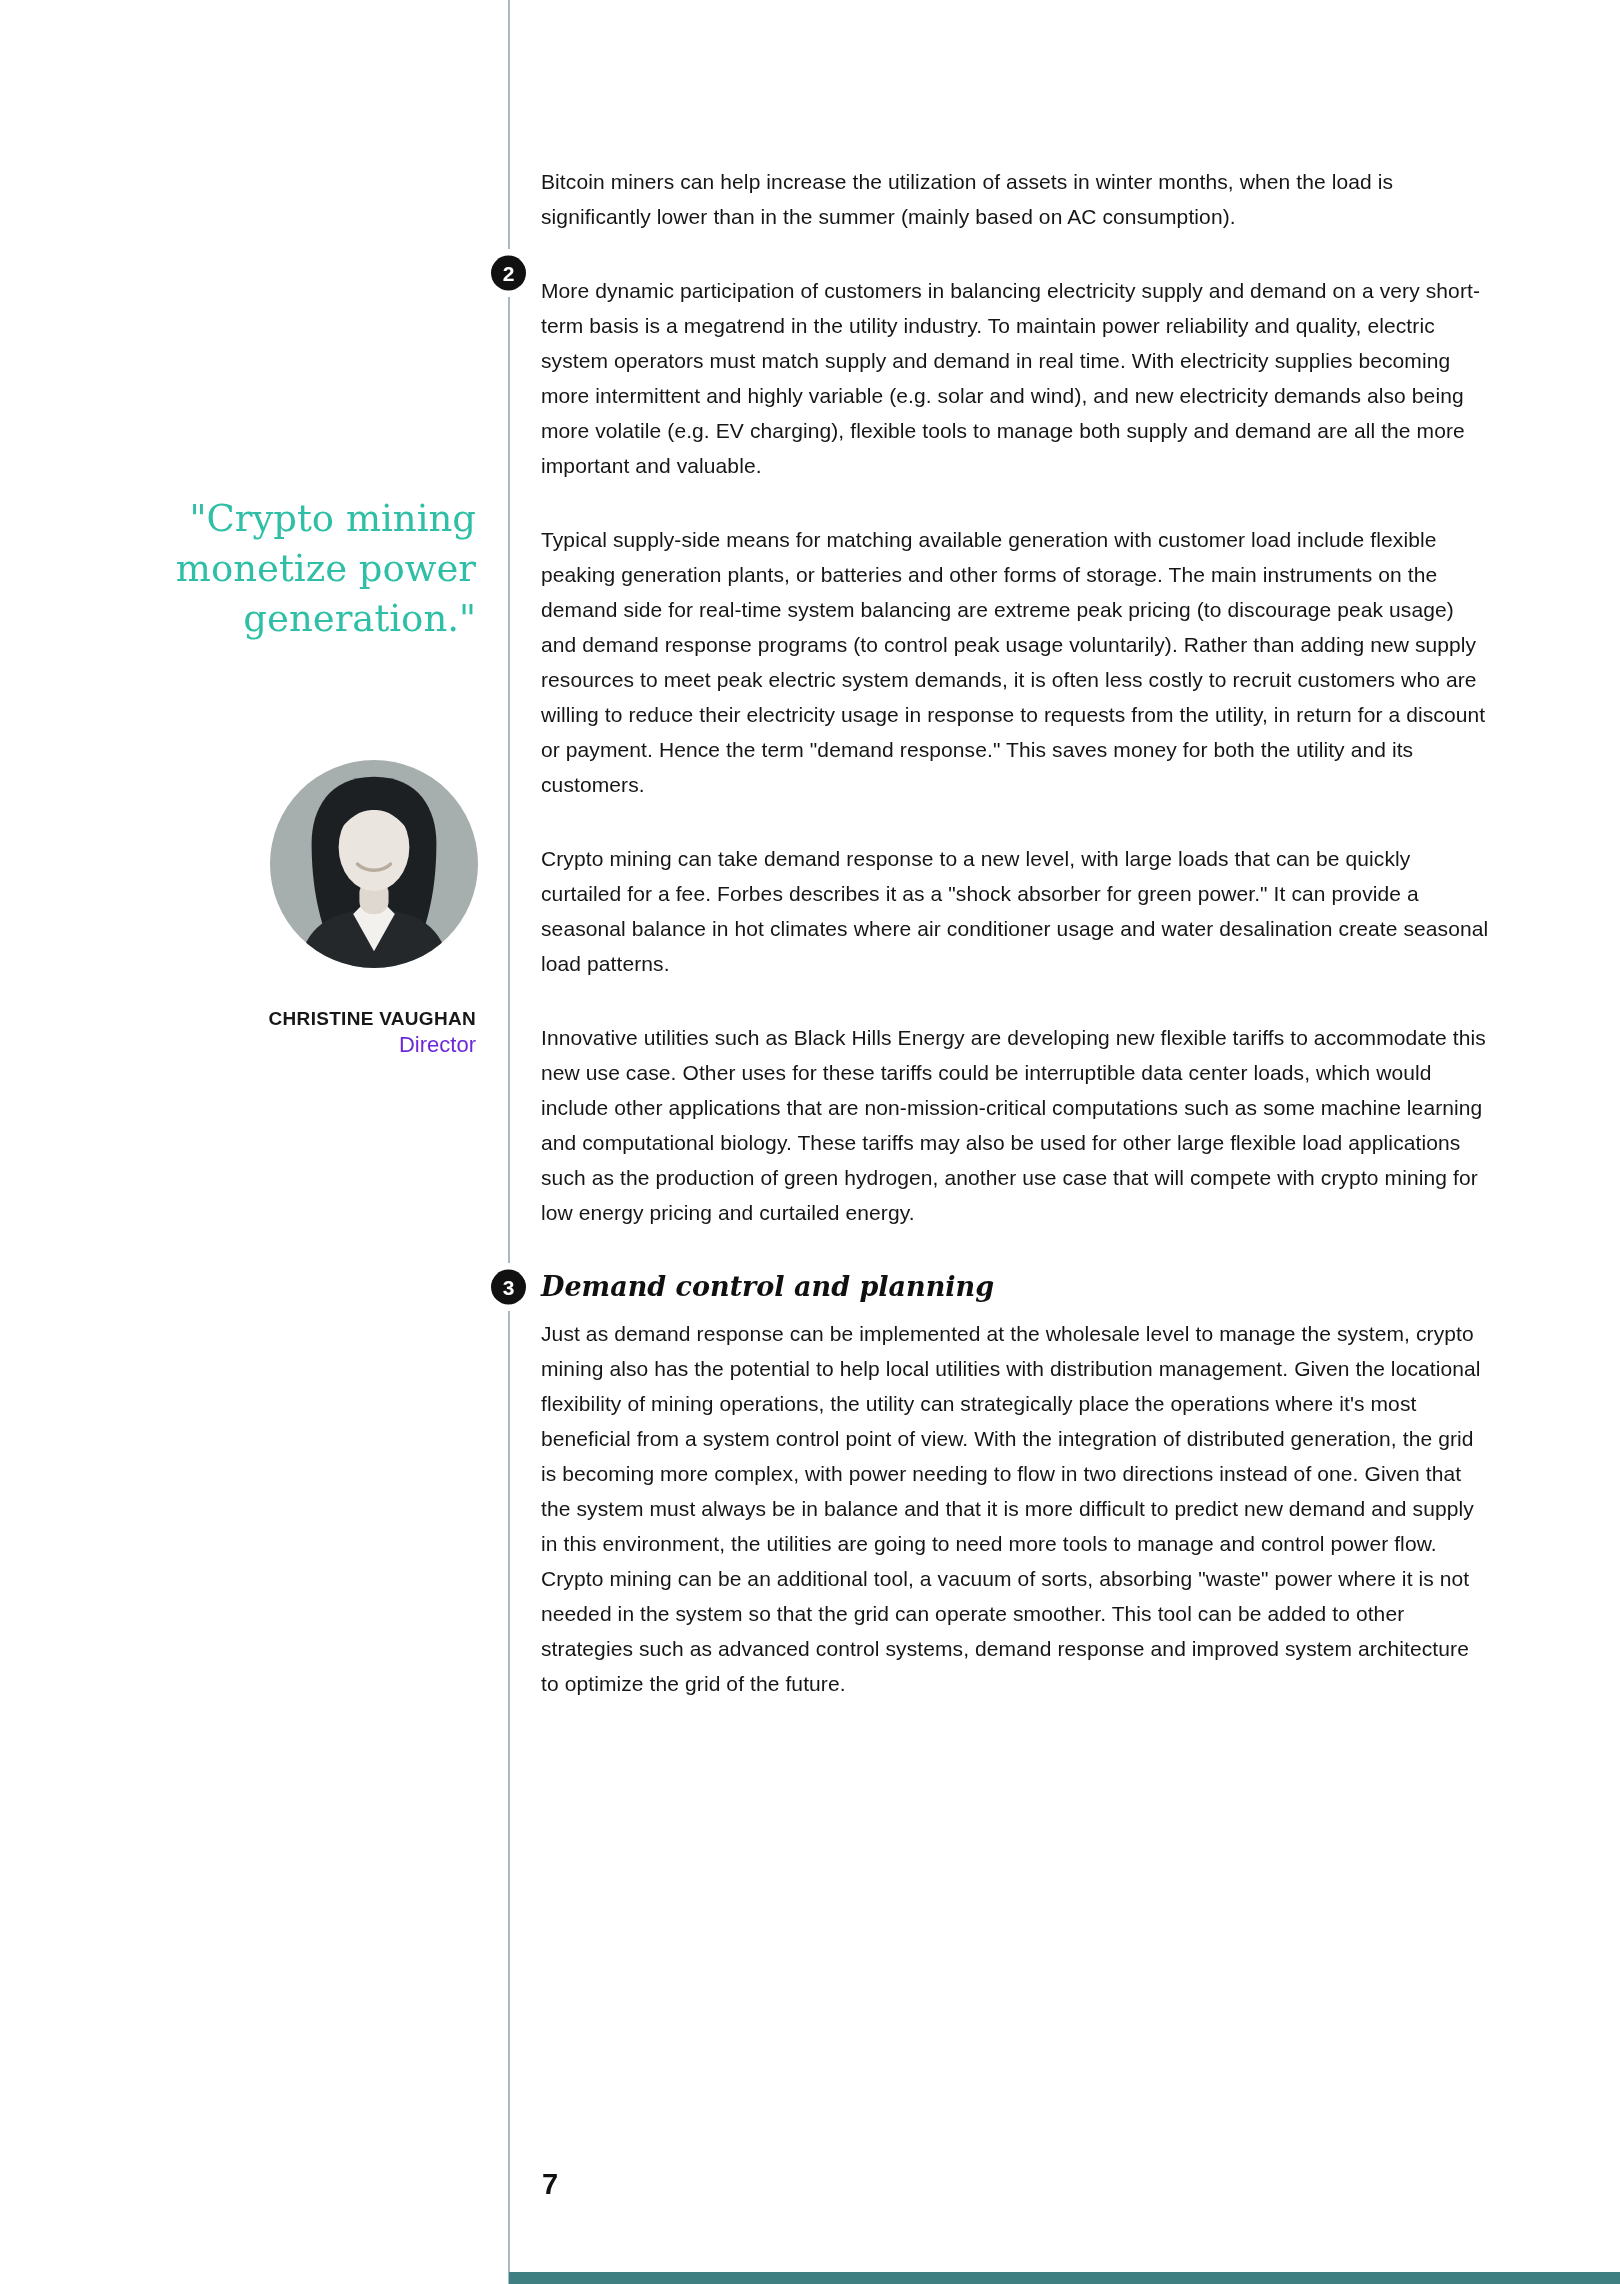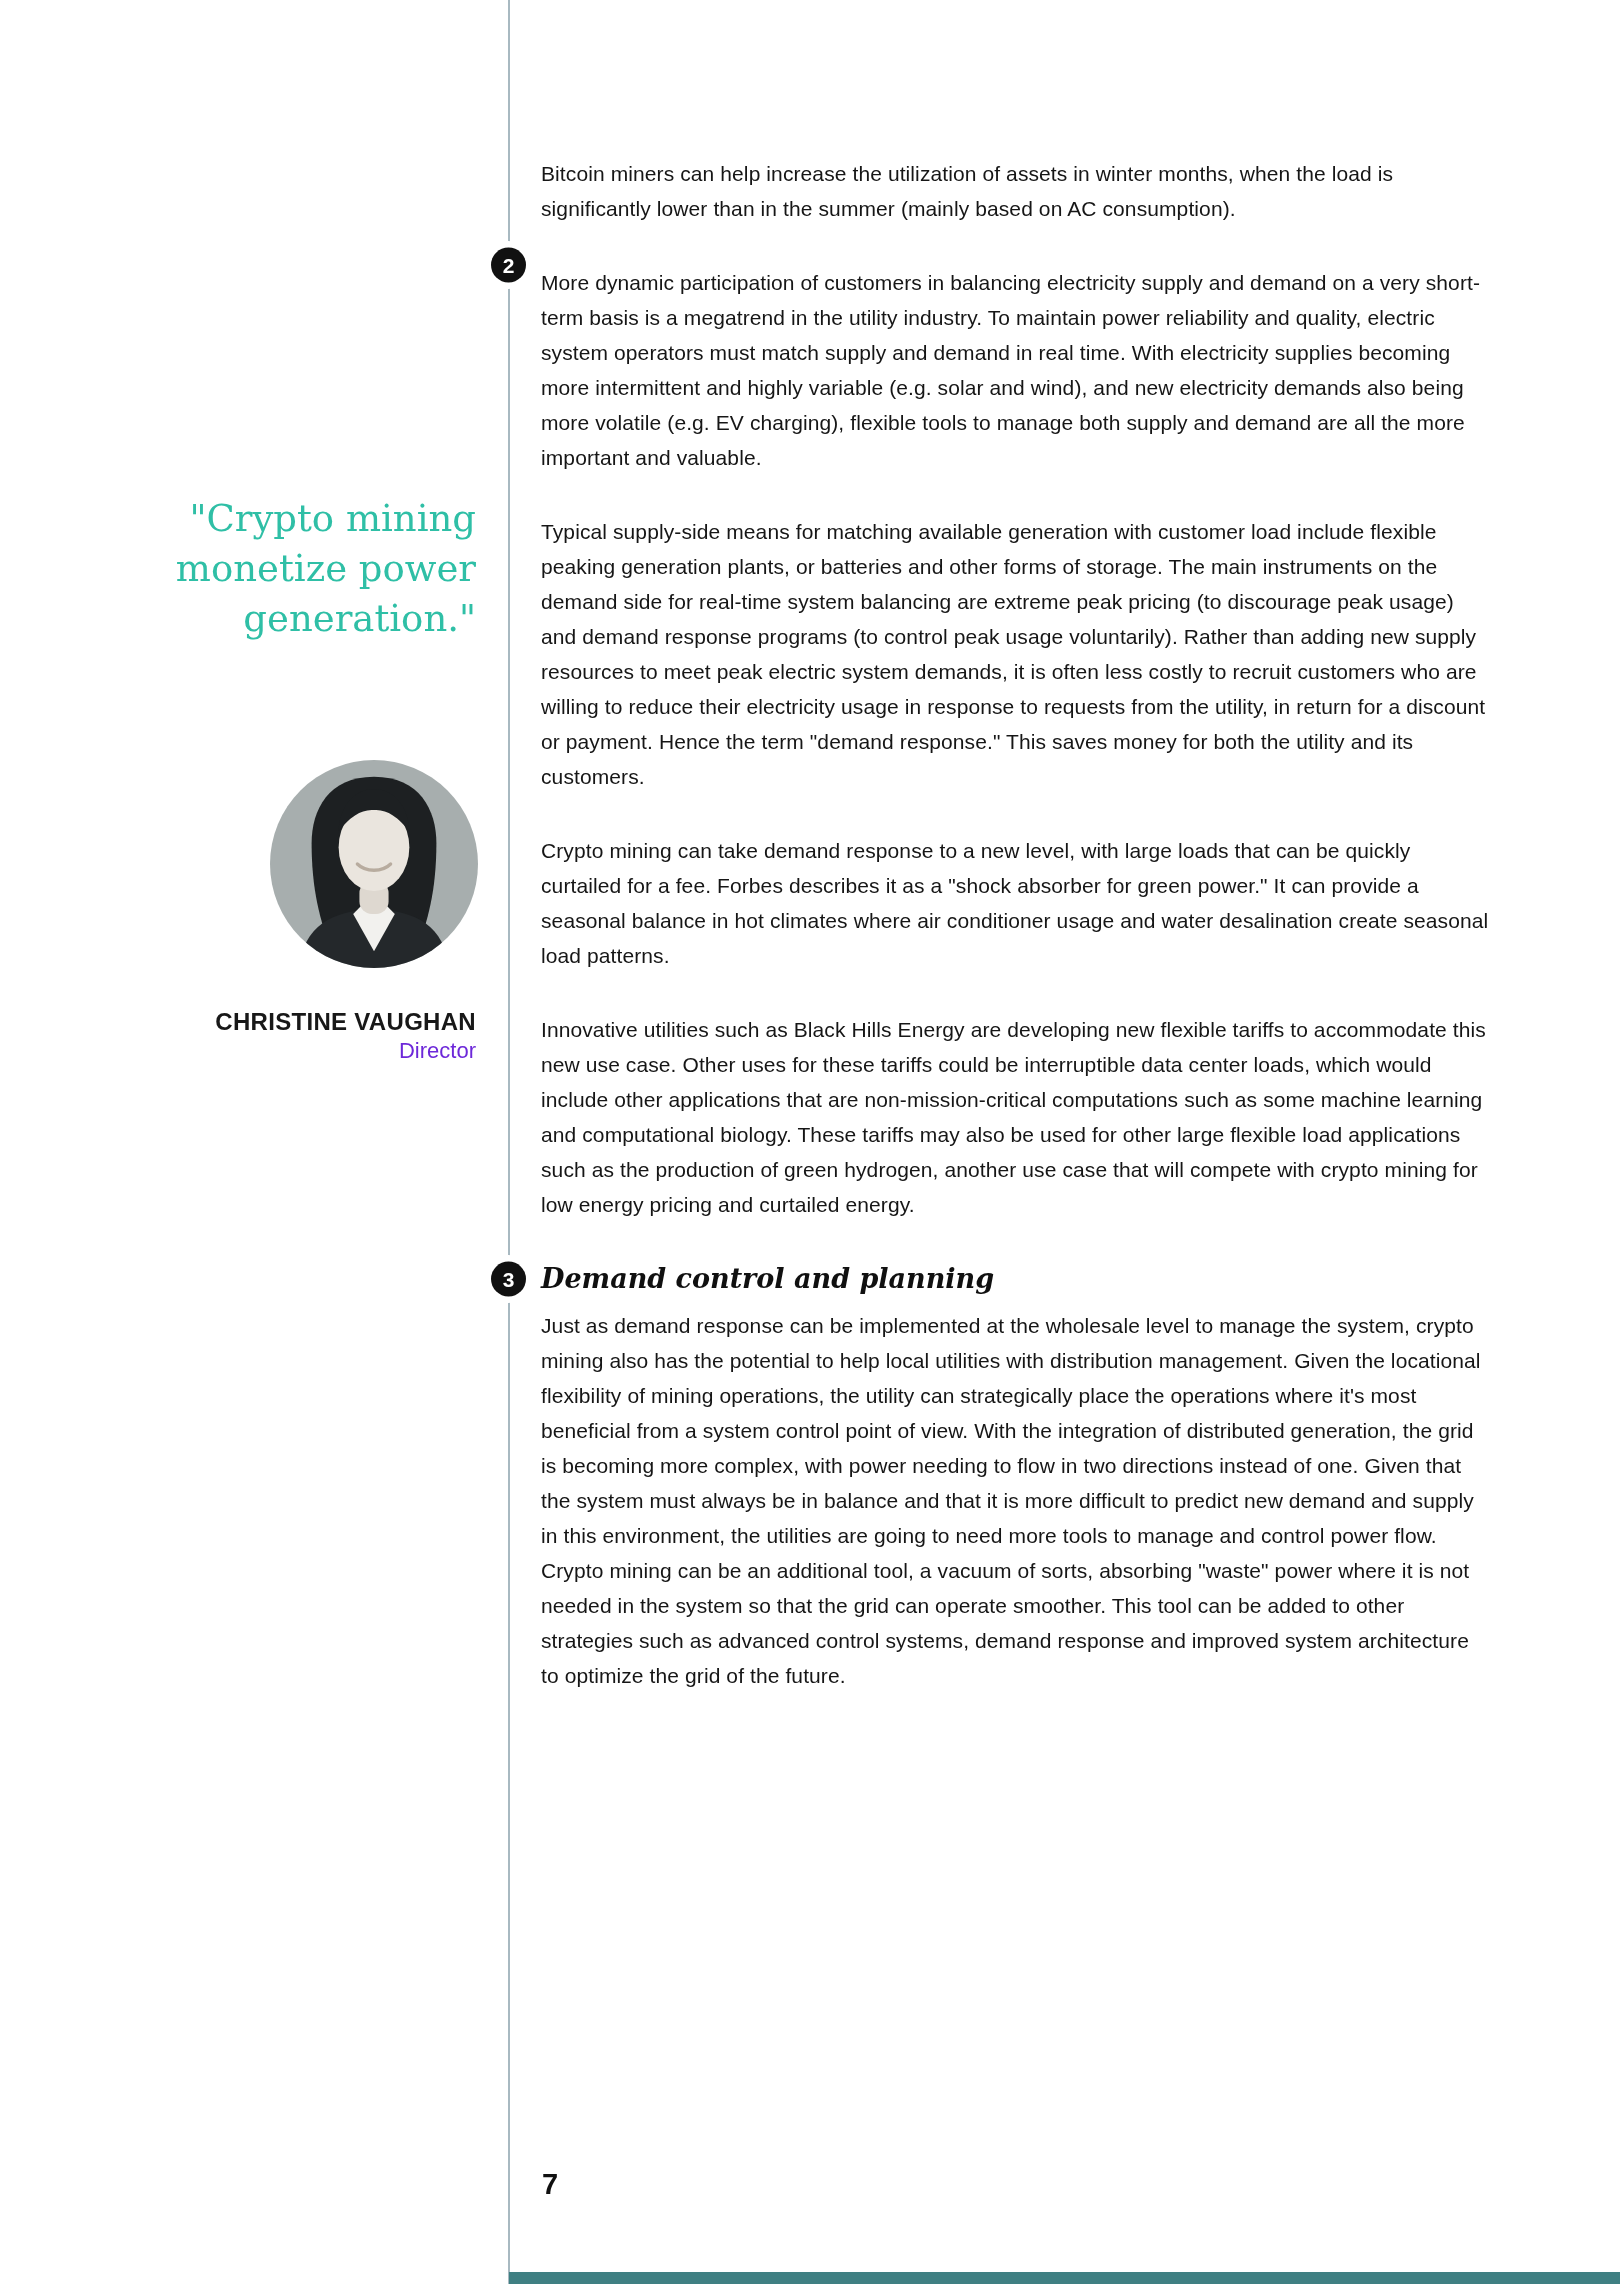--- a/index.html
+++ b/index.html
@@ -47,35 +47,35 @@
     border-radius: 50%;
     overflow: hidden;
   }
   .portrait-wrap svg { display: block; width: 100%; height: 100%; }
   .author {
     position: absolute;
     left: 91px; width: 385px; top: 1008px;
     text-align: right;
   }
   .author-name {
-    font-size: 24px;
+    font-size: 19px;
     font-weight: bold;
     letter-spacing: 0.3px;
     color: #181818;
   }
   .author-title {
     margin-top: 2px;
     font-size: 22px;
     color: #6d28d9;
   }
 
   
   .main {
     position: absolute;
-    left: 541px; top: 156px;
+    left: 541px; top: 164px;
     width: 949px;
   }
   .main p {
     margin: 0 0 39px 0;
     font-size: 21px;
     line-height: 35px;
     letter-spacing: 0.1px;
     color: #161616;
   }
   .section-heading {

